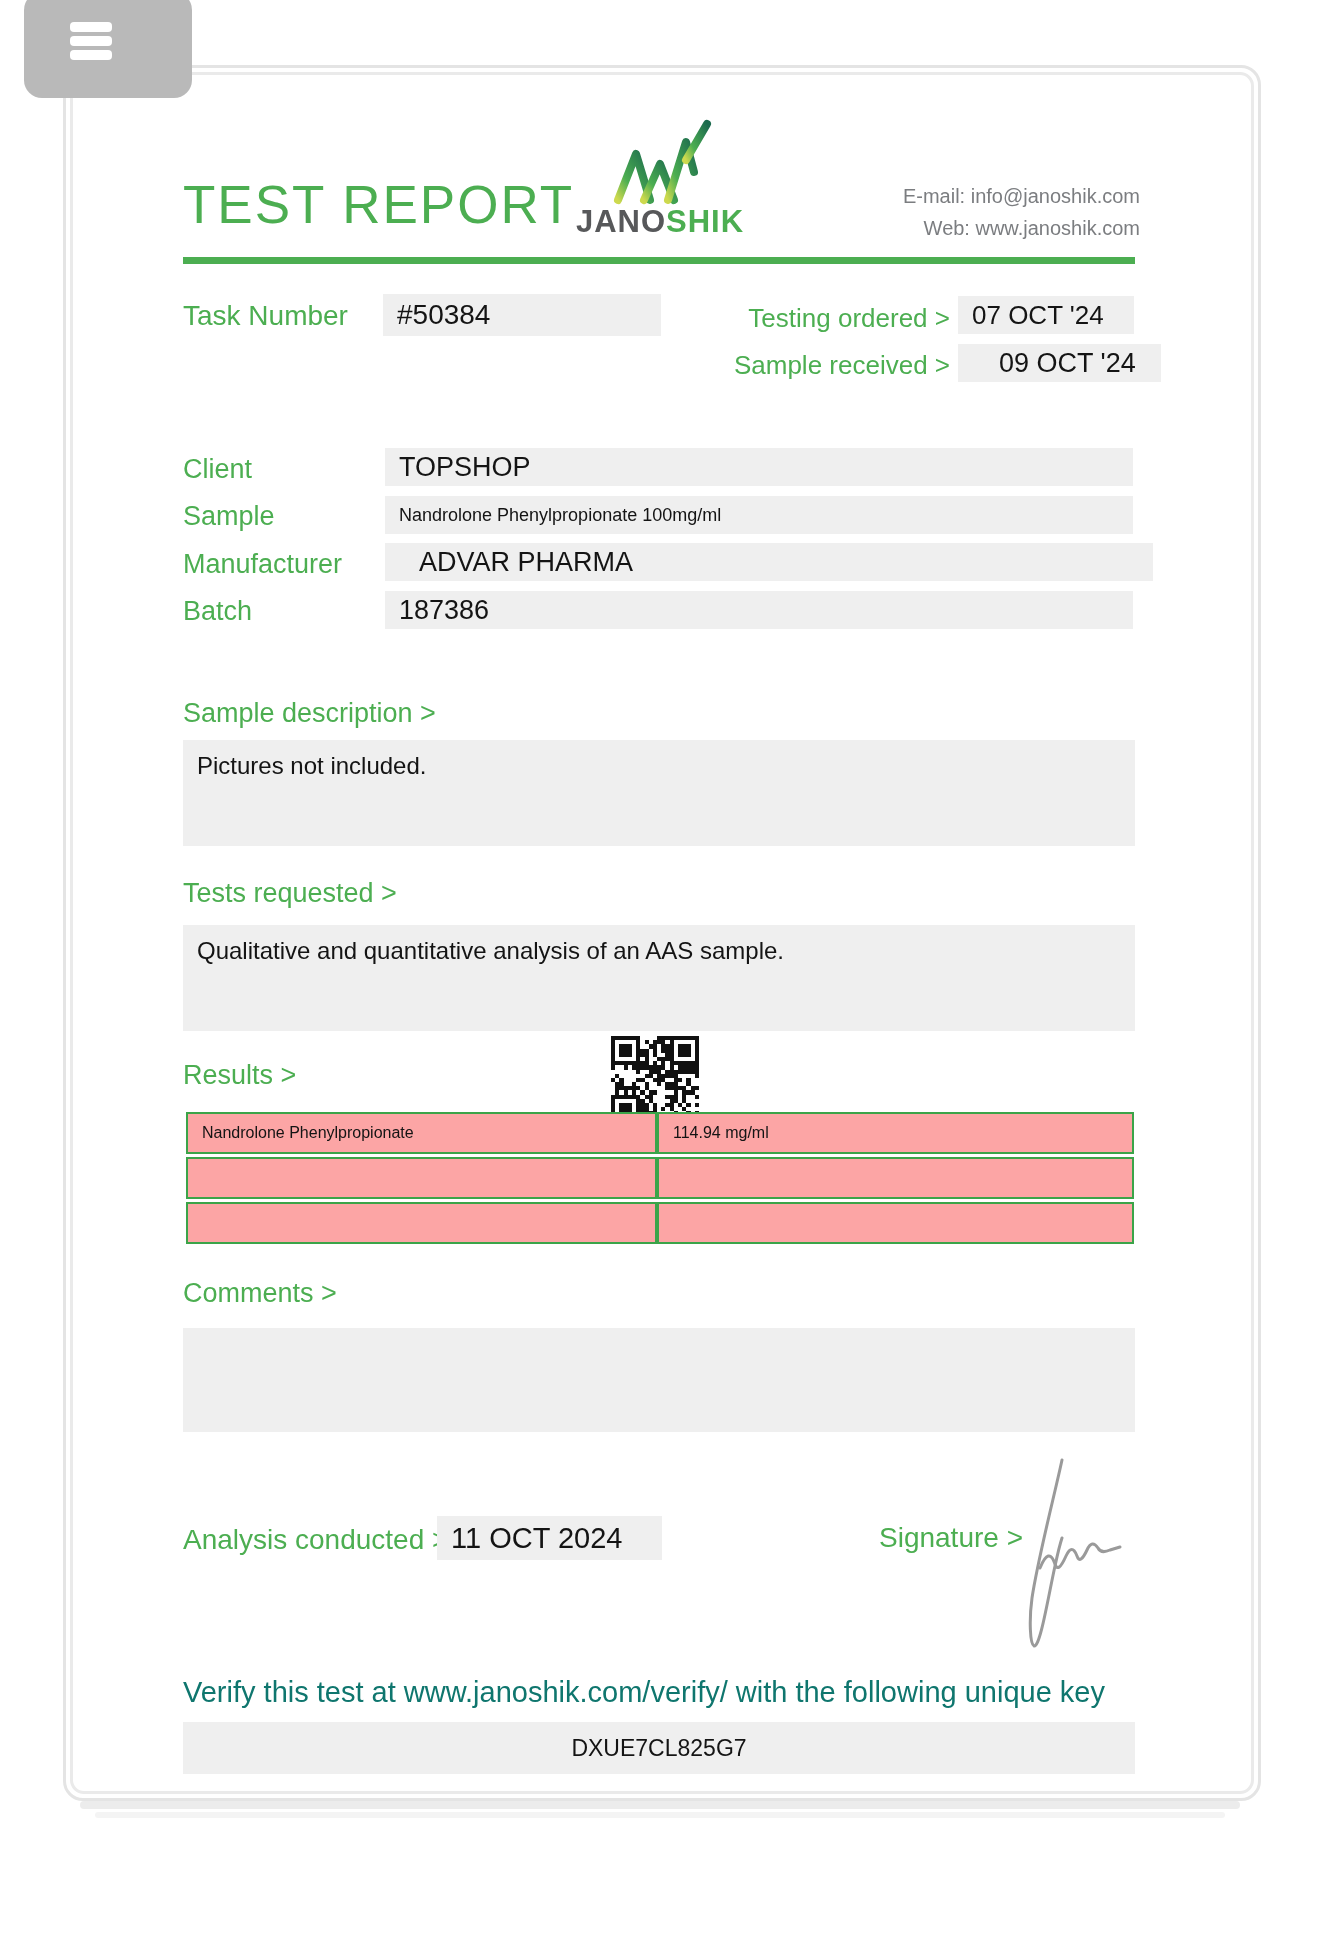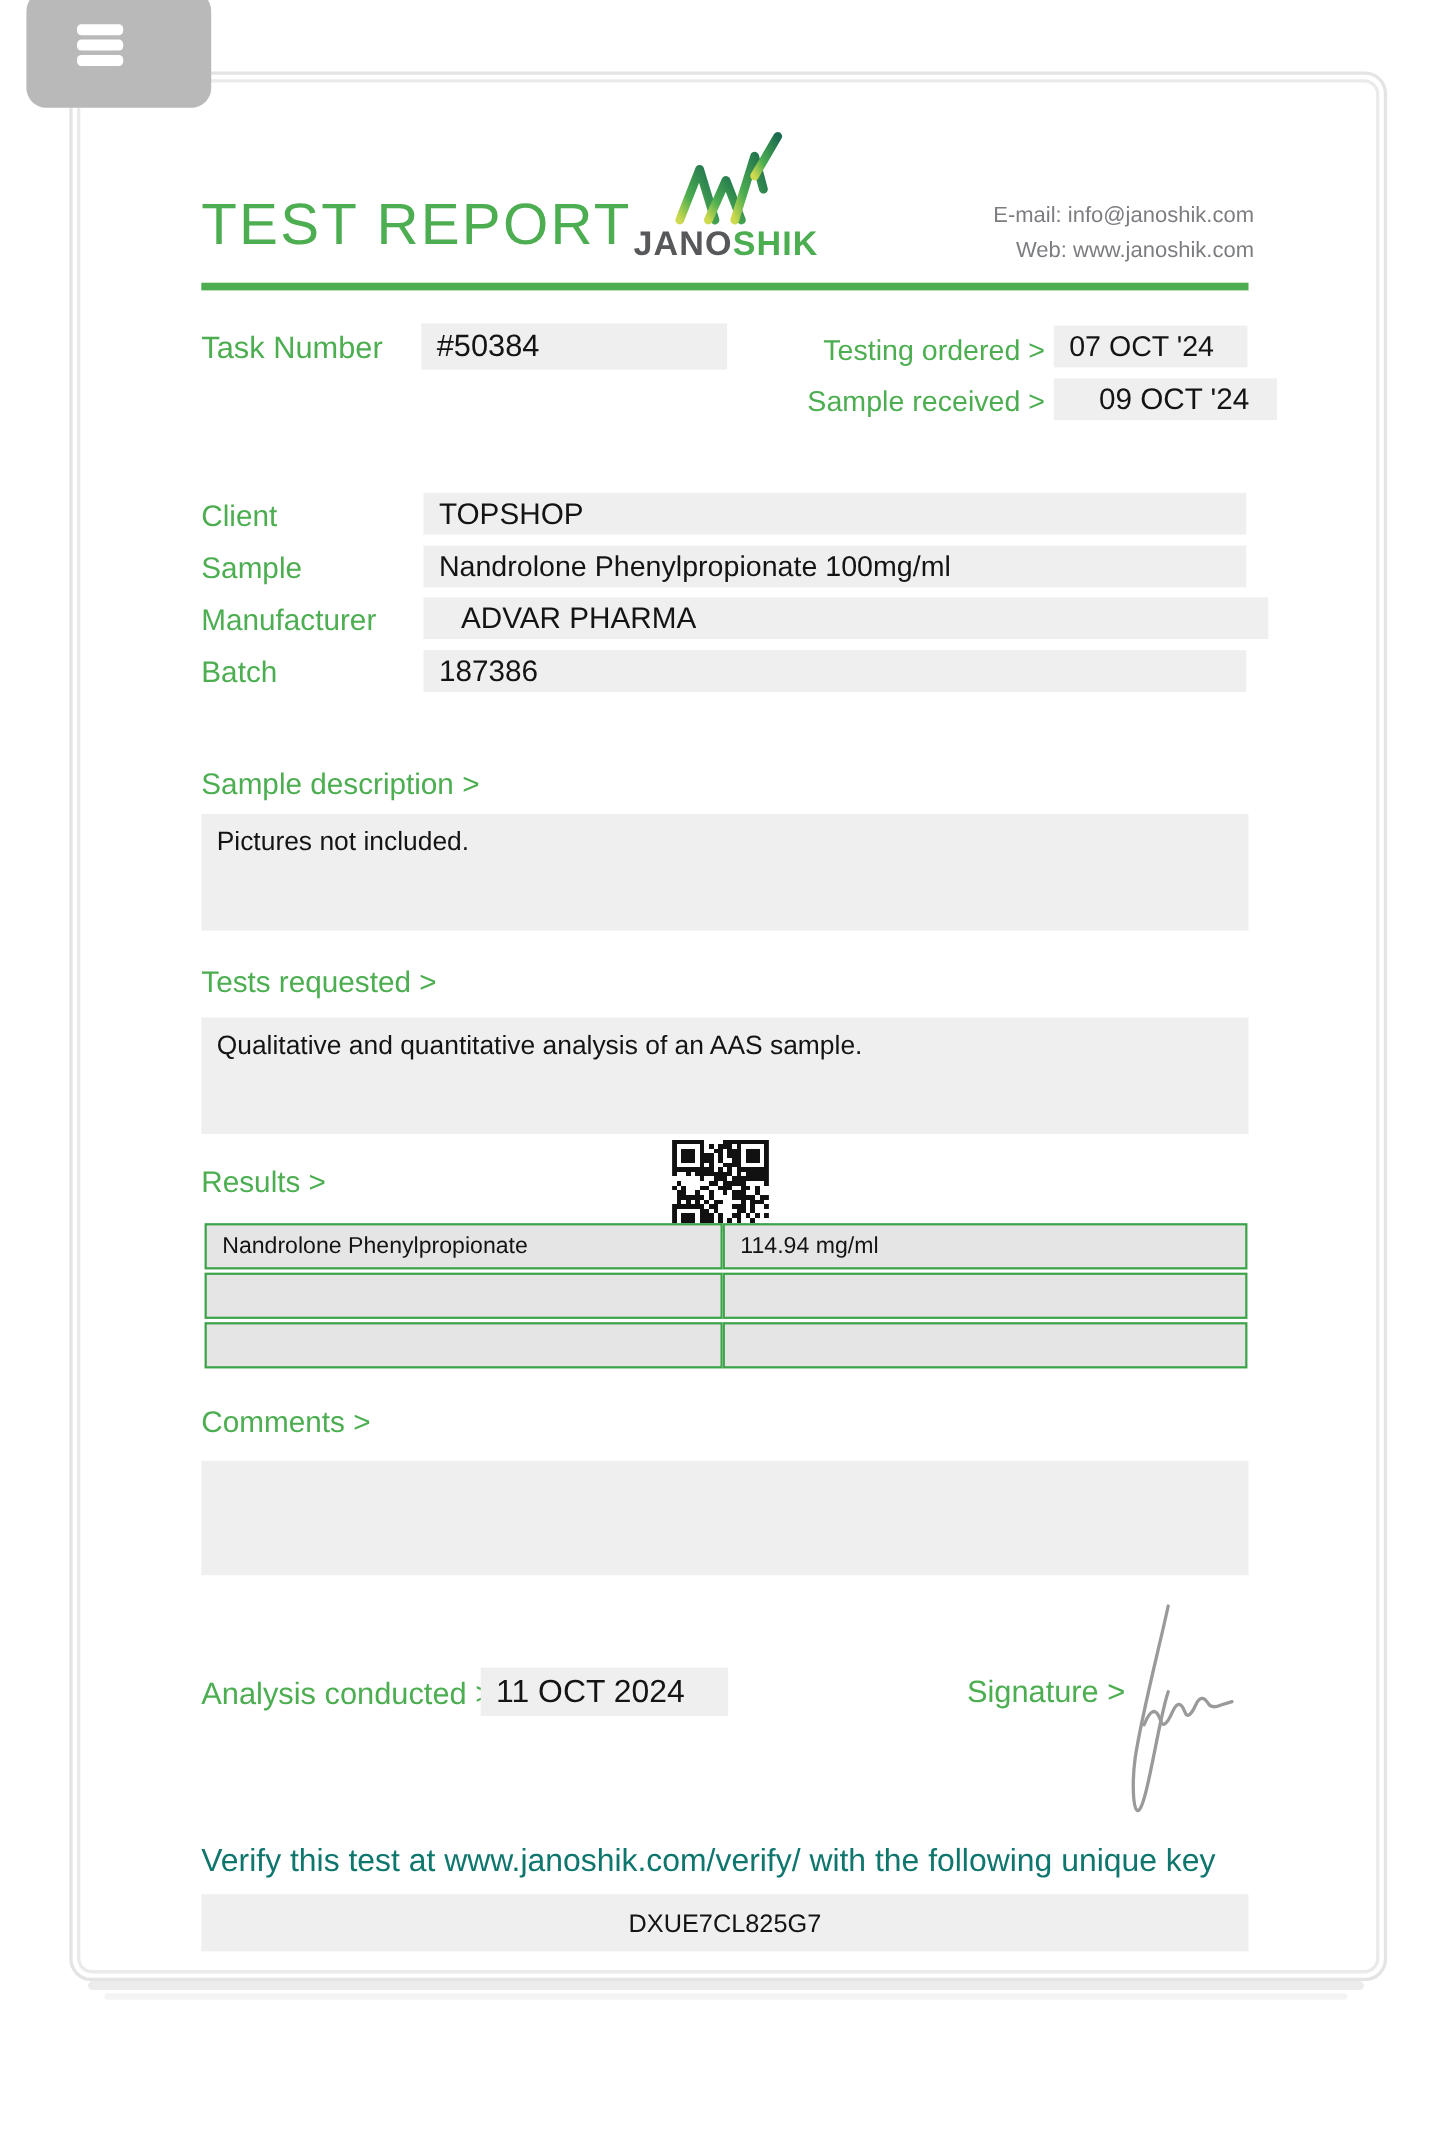--- a/index.html
+++ b/index.html
@@ -55,22 +55,22 @@
     position:absolute;left:183px;width:952px;background:#efefef;
     font-size:24px;color:#141414;padding:10px 0 17px 0;box-sizing:border-box;
   }
   .gray-panel .content{padding:2px 14px;}
 
   .qr{position:absolute;left:611px;top:1036px;width:88px;height:88px;}
 
   .results-table{position:absolute;left:186px;top:1112px;width:948px;}
   .t-row{display:flex;margin-bottom:3px;}
   .t-cell{
-    border:2px solid #3ba449;box-sizing:border-box;background:#e5e5e5;
-    display:flex;align-items:center;font-size:21px;color:#141414;
+    border:2px solid #3ba449;box-sizing:border-box;background:#fca5a5;
+    display:flex;align-items:center;font-size:16px;color:#141414;
   }
   .t-cell.c1{width:471px;}
   .t-cell.c2{width:477px;margin-left:0px;}
   .t-row .t-cell{height:42px;}
   .t-cell .pad{padding-left:14px;}
 
   .sig-label{position:absolute;left:855px;top:1522px;font-size:28px;color:#4cae51;margin-left:24px;}
   .signature{position:absolute;left:1000px;top:1448px;width:130px;height:215px;}
 
   .verify-line{position:absolute;left:183px;top:1676px;width:960px;font-size:29px;color:#0f766e;}
@@ -136,21 +136,21 @@
 <div class="value-box" style="left:958px;top:344px;width:176px;height:38px;font-size:27px;padding-left:27px;">
     <span class="pad">09 OCT '24</span>
   </div>
 
 <div class="field-label" style="left:183px;top:454px;font-size:27px;">Client</div>
 <div class="value-box" style="left:385px;top:448px;width:748px;height:38px;font-size:27px;">
     <span class="pad">TOPSHOP</span>
   </div>
 
 <div class="field-label" style="left:183px;top:501px;font-size:27px;">Sample</div>
-<div class="value-box" style="left:385px;top:496px;width:748px;height:38px;font-size:26px;">
+<div class="value-box" style="left:385px;top:496px;width:748px;height:38px;font-size:18px;">
     <span class="pad">Nandrolone Phenylpropionate 100mg/ml</span>
   </div>
 
 <div class="field-label" style="left:183px;top:549px;font-size:27px;">Manufacturer</div>
 <div class="value-box" style="left:385px;top:543px;width:748px;height:38px;font-size:27px;padding-left:20px;">
     <span class="pad">ADVAR PHARMA</span>
   </div>
 
 <div class="field-label" style="left:183px;top:596px;font-size:27px;">Batch</div>
 <div class="value-box" style="left:385px;top:591px;width:748px;height:38px;font-size:27px;">

